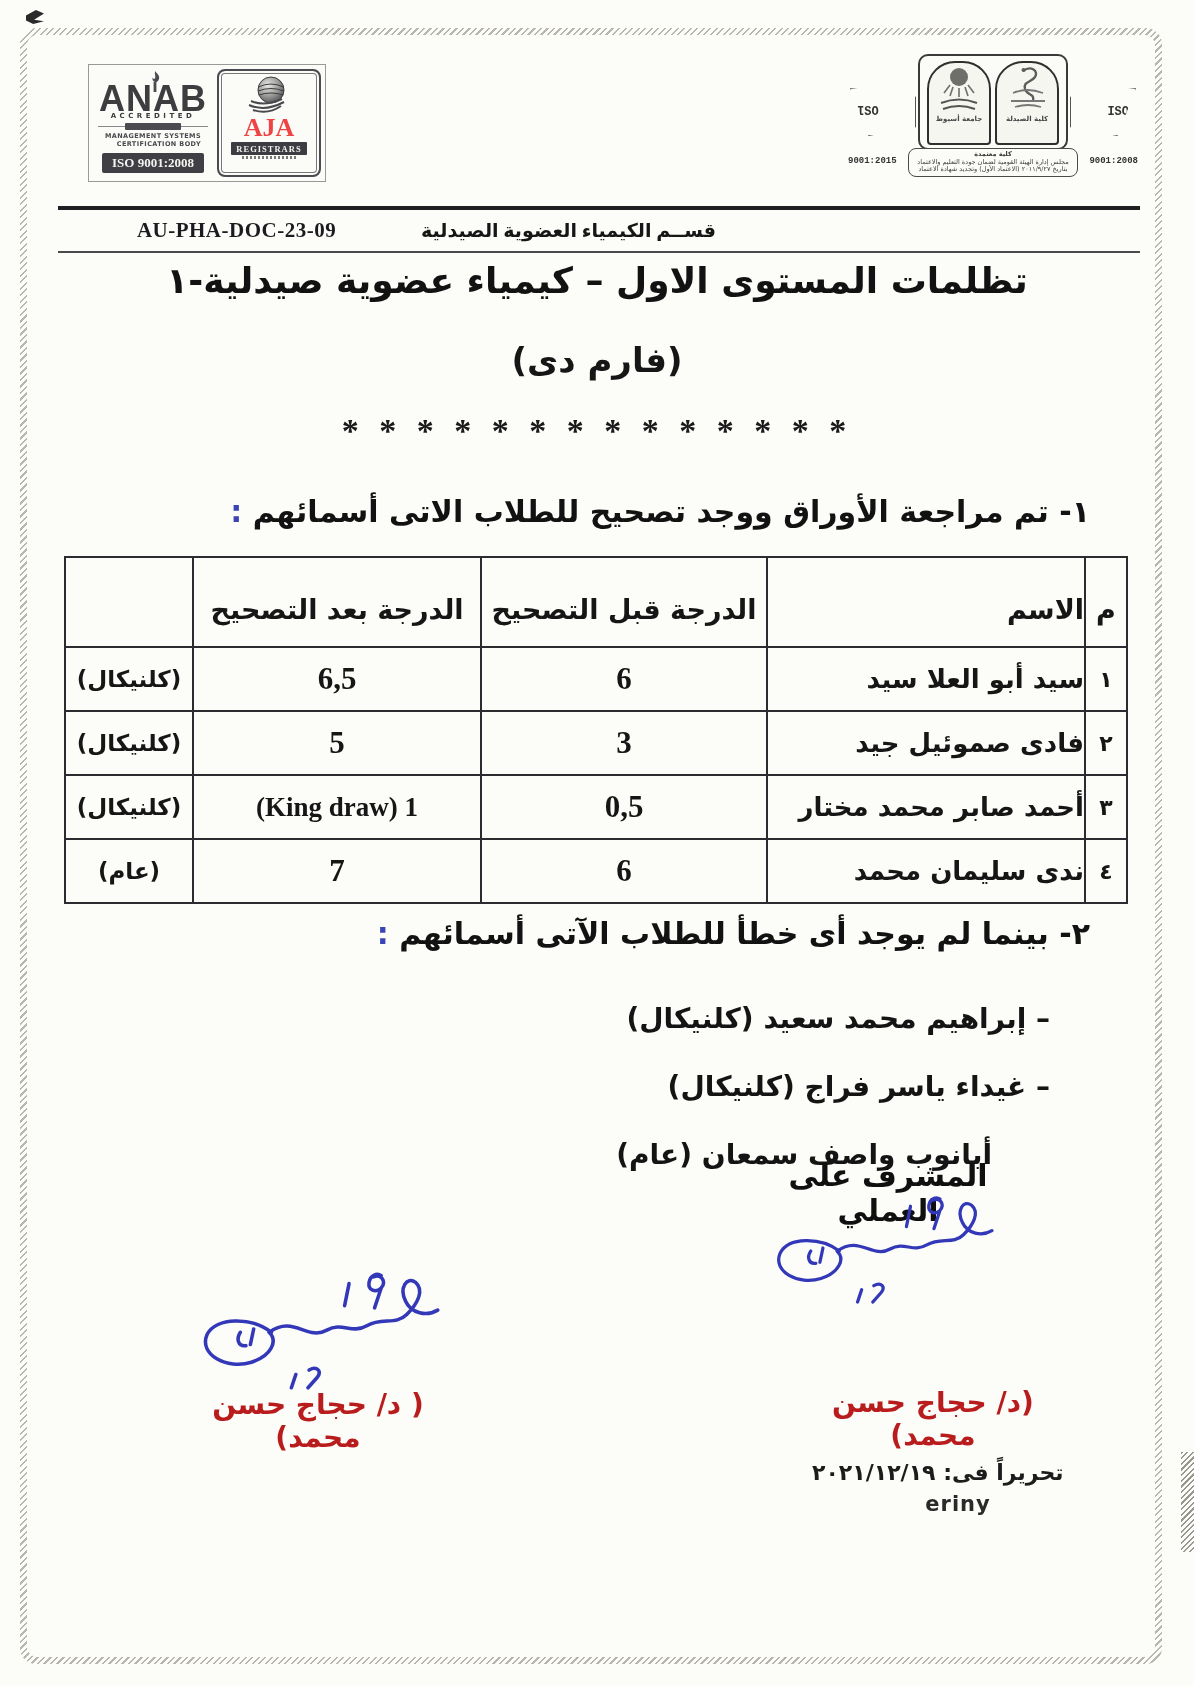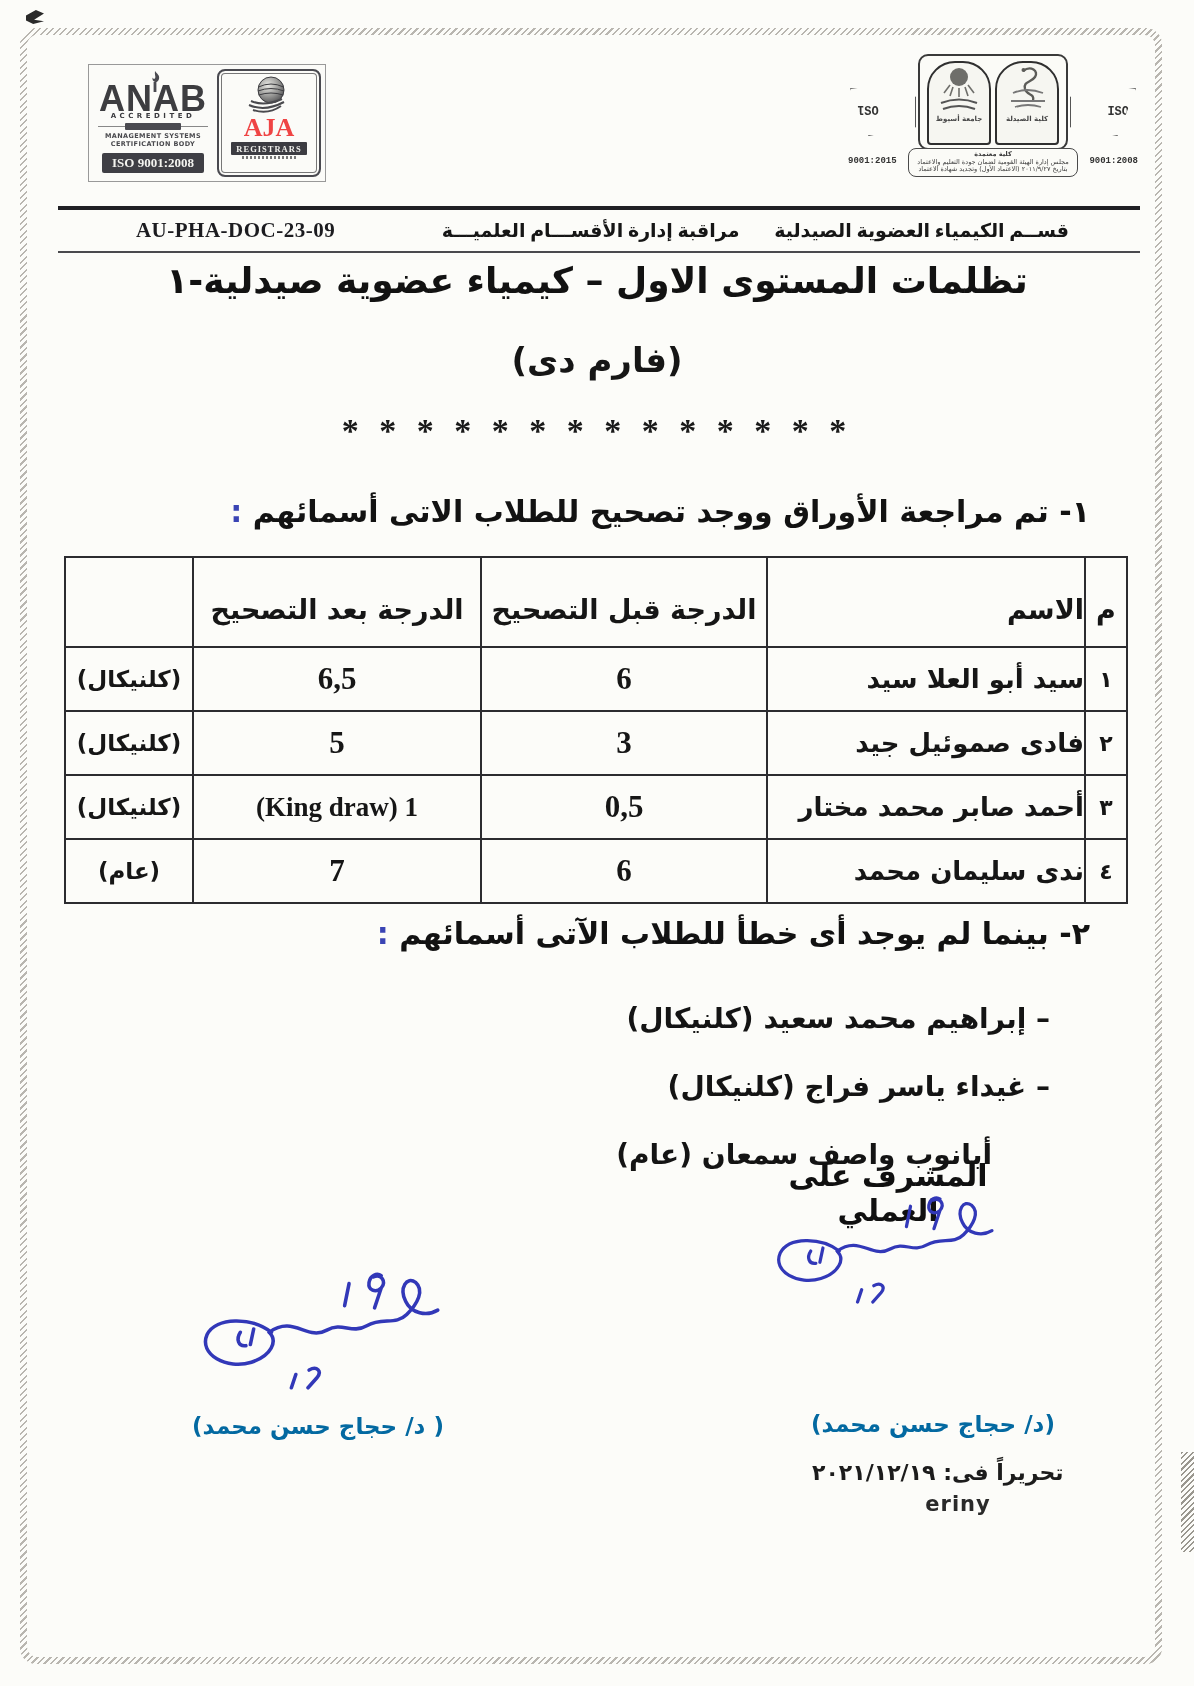--- a/index.html
+++ b/index.html
@@ -19,21 +19,21 @@
   
   .cert-box{position:absolute;left:88px;top:64px;width:238px;height:118px;border:1px solid #999;
             background:#fbfbf8;display:flex;align-items:stretch;padding:4px;box-sizing:border-box;gap:4px;}
   .anab{flex:1.25;display:flex;flex-direction:column;align-items:center;justify-content:flex-start;padding-top:20px;position:relative;}
   .anab-word{font-weight:bold;font-size:36px;letter-spacing:1px;color:#3d3d40;line-height:20px;
              font-family:Liberation Sans, sans-serif;}
   .anab-torch{position:absolute;top:2px;left:50%;margin-left:-5px;}
   .anab-accredited{font-size:7px;letter-spacing:3.5px;color:#3a3a3e;font-weight:bold;margin-top:3px;}
   .anab-bar{width:56px;height:7px;background:#4a4a50;border-radius:1px;margin:3px 0 2px;
             box-shadow:-30px 0 0 -3px #888,30px 0 0 -3px #888;}
-  .anab-sub{font-size:6.5px;font-weight:bold;color:#4a4a4e;letter-spacing:.4px;line-height:8px;text-align:center;}
+  .anab-sub{font-size:6.5px;font-weight:bold;color:#4a4a4e;letter-spacing:.4px;line-height:8px;text-align:right;}
   .anab-iso{margin-top:5px;background:#3f3f45;color:#f3f3ef;font-weight:bold;font-size:13px;
             padding:2px 10px;border-radius:2px;font-family:"Liberation Serif",serif;}
   .aja{flex:1;border:2px solid #4a4a50;border-radius:8px;box-shadow:inset 0 0 0 2px #fbfbf8,inset 0 0 0 3px #777;
        display:flex;flex-direction:column;align-items:center;justify-content:flex-start;padding:4px 2px 2px;}
   .aja-word{font-family:"Liberation Serif",serif;font-size:26px;font-weight:bold;color:#ef4444;line-height:24px;margin-top:1px;}
   .aja-bar{background:#3c3c42;color:#f2f2ee;font-size:8.5px;font-weight:bold;letter-spacing:1px;
            padding:1.5px 5px;border-radius:1px;margin-top:2px;font-family:"Liberation Serif",serif;}
   .aja-tiny{margin-top:1px;width:54px;height:3px;background:repeating-linear-gradient(90deg,#777 0 2px,transparent 2px 4px);}
 
   
@@ -102,22 +102,22 @@
   .clean-list .li{margin-bottom:35px;}
   .clean-list .li.indent{padding-right:58px;}
 
   
   .sig-title{position:absolute;direction:rtl;text-align:center;font-size:30px;font-weight:bold;color:#101010;}
   #sig-sup-title{left:748px;top:1158px;width:280px;}
   #sig-head-title{left:80px;top:1234px;width:396px;}
   .sig-scribble{position:absolute;}
   #sig-sup-svg{left:756px;top:1192px;width:252px;height:112px;}
   #sig-head-svg{left:172px;top:1268px;width:292px;height:122px;}
-  .sig-name{position:absolute;direction:rtl;text-align:center;font-size:23px;font-weight:bold;color:#0369a1;
-            letter-spacing:.5px;margin-top:25px;}
+  .sig-name{position:absolute;direction:rtl;text-align:center;font-size:28px;font-weight:bold;color:#b91c1c;
+            letter-spacing:.5px;}
   #sig-sup-name{left:788px;top:1386px;width:290px;}
   #sig-head-name{left:178px;top:1388px;width:280px;}
 
   .date-line{position:absolute;right:62px;top:1460px;width:320px;direction:rtl;text-align:left;
              font-size:22px;font-weight:bold;color:#1c1c1c;}
   .written-by{position:absolute;left:898px;top:1492px;width:120px;text-align:center;
               font-size:21px;font-weight:bold;letter-spacing:1px;color:#2a2a2a;}
 </style>
 </head>
 <body>
@@ -201,21 +201,20 @@
         <div>مجلس إدارة الهيئة القومية لضمان جودة التعليم والاعتماد</div>
         <div>بتاريخ ٢٠١١/٩/٢٧ (الاعتماد الأول) وتجديد شهادة الاعتماد</div>
       </div>
       <div class="seal-num left">9001:2015</div>
       <div class="seal-num right">9001:2008</div>
     </div>
 
     <div class="rule-thick"></div>
     <div class="header-band">
       <div class="doc-code">AU-PHA-DOC-23-09</div>
-      <div class="hdr-center">مراقبة إدارة الأقســـام العلميـــة</div>
       <div class="hdr-right">قســم الكيمياء العضوية الصيدلية</div>
     </div>
     <div class="rule-thin"></div>
 
     <div class="doc-title">تظلمات المستوى الاول – كيمياء عضوية صيدلية-١</div>
     <div class="doc-subtitle">(فارم دى)</div>
     <div class="stars">* * * * * * * * * * * * * *</div>
 
     <div class="sec-heading" id="sec1">
       <span>١- تم مراجعة الأوراق ووجد تصحيح للطلاب الاتى أسمائهم</span>

